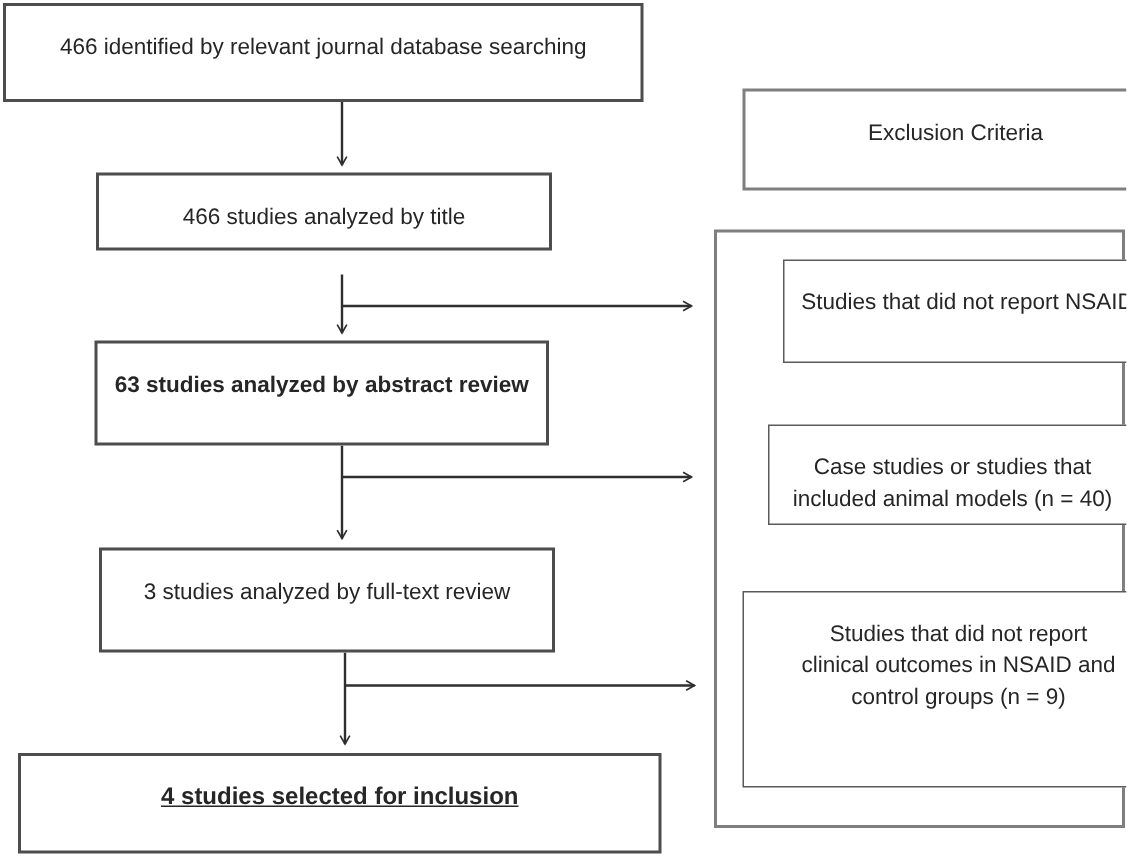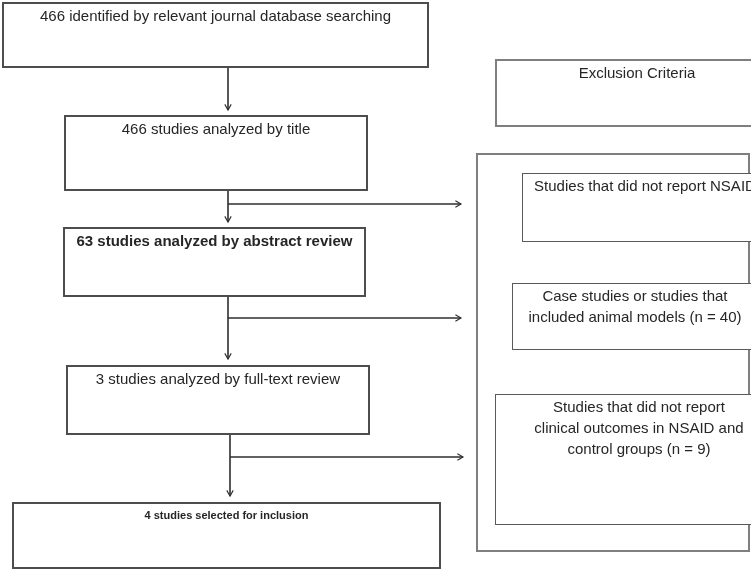--- a/index.html
+++ b/index.html
@@ -38,30 +38,30 @@
     position: absolute;
     box-sizing: border-box;
     background: #ffffff;
     border: 2px solid var(--box-border, #4d4d4d);
     text-align: center;
     font-size: 15px;
     line-height: 21px;
   }
   .box .pad {
     display: block;
-    padding-top: 1px;
+    padding-top: 17px;
     padding-left: 4px;
     padding-right: 4px;
   }
-  .bold-label { font-weight: bold; font-size: 11px; }
+  .bold-label { font-weight: bold; font-size: 16px; text-decoration: underline; }
   .line { display: block; }
 
   
   .b1 { left: 2px;  top: 2px;   width: 427px; height: 66px; }
-  .b2 { left: 64px; top: 115px; width: 304px; height: 76px; }
+  .b2 { left: 64px; top: 115px; width: 304px; height: 52px; }
   .b3 { left: 63px; top: 227px; width: 303px; height: 70px; font-weight: bold; }
   .b4 { left: 66px; top: 365px; width: 304px; height: 70px; }
   .b5 { left: 12px; top: 502px; width: 429px; height: 67px; }
 
   
   .exc-header { left: 495px; top: 59px; width: 284px; height: 68px; border-color: var(--container-border, #7f7f7f); }
   .exc-container {
     position: absolute;
     box-sizing: border-box;
     left: 476px; top: 153px; width: 274px; height: 399px;

